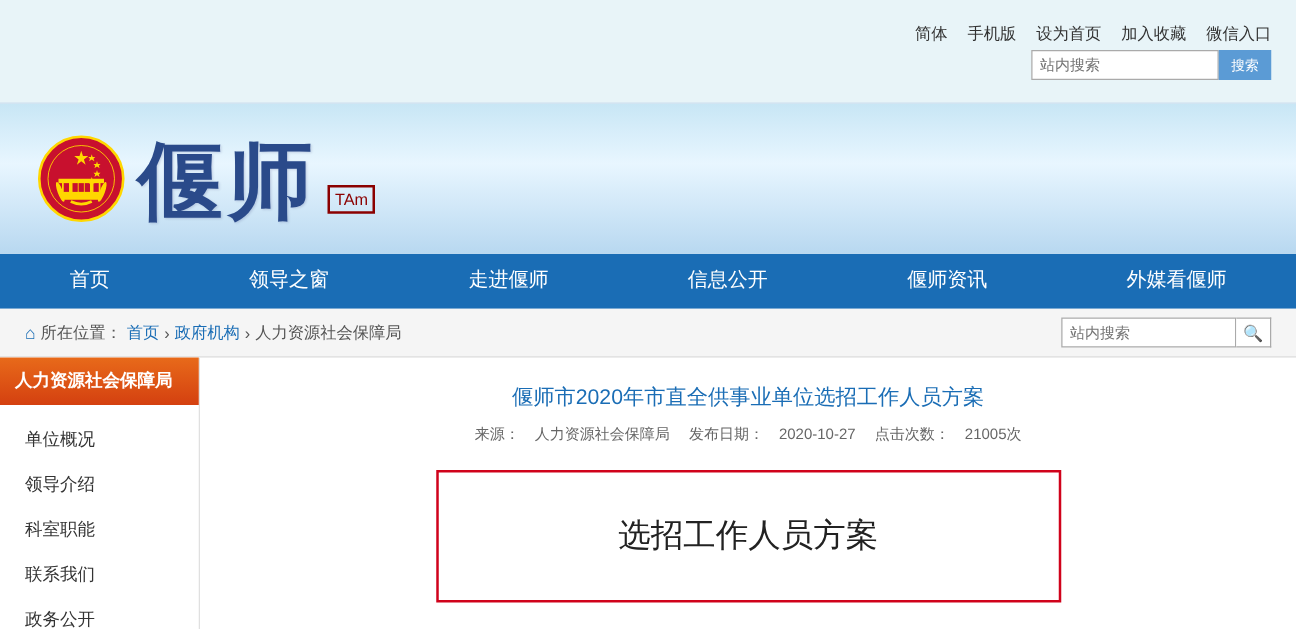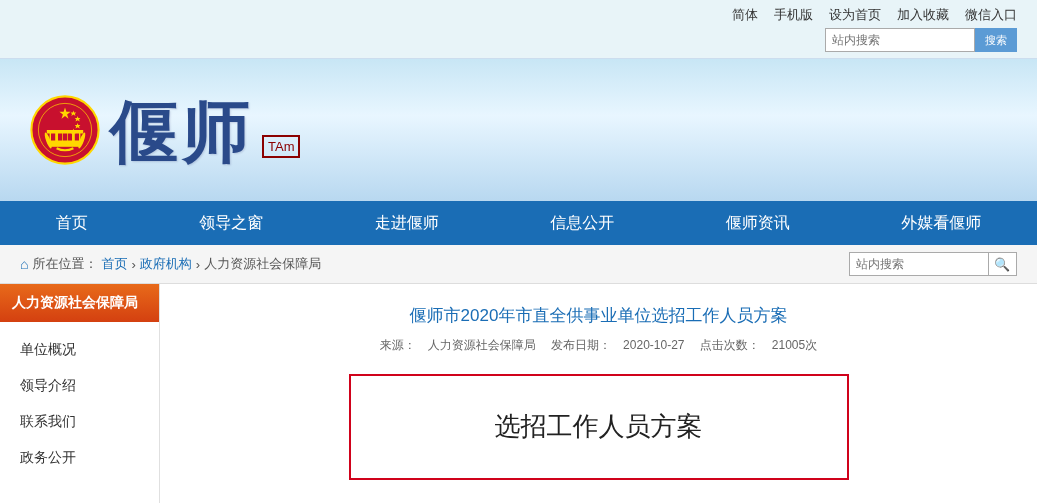--- a/index.html
+++ b/index.html
@@ -1,21 +1,21 @@
 <!DOCTYPE html>
 <html><head>
   <meta charset="utf-8">
   <style>
     * { margin: 0; padding: 0; box-sizing: border-box; }
     body { font-family: "Microsoft YaHei", SimSun, sans-serif; width: 1037px; background: #fff; overflow-x: hidden; }
 
     
     .top-bar {
       background: #e8f4f8;
-      padding: 6px 20px;
+      padding: 18px 20px;
       display: flex;
       justify-content: flex-end;
       align-items: flex-start;
       gap: 0;
       border-bottom: 1px solid #cde;
     }
     .top-bar-links {
       display: flex;
       gap: 16px;
       font-size: 13px;
@@ -52,21 +52,21 @@
       background: #5b9bd5;
       color: #fff;
       border: none;
       font-size: 11px;
       cursor: pointer;
     }
 
     
     .header {
       background: linear-gradient(180deg, #c8e6f5 0%, #e8f6ff 40%, #b8d8f0 100%);
-      height: 142px;
+      height: 120px;
       display: flex;
       align-items: center;
       padding: 10px 30px;
       position: relative;
     }
     .header-logo {
       display: flex;
       align-items: center;
       gap: 10px;
     }
@@ -322,20 +322,23 @@
   <div class="sidebar">
     <div class="sidebar-title">人力资源社会保障局</div>
     <ul class="sidebar-menu">
       <li>
         <a>单位概况</a>
       </li>
       <li>
         <a>领导介绍</a>
       </li>
       <li>
+        <a>科室职能</a>
+      </li>
+      <li>
         <a>联系我们</a>
       </li>
       <li>
         <a>政务公开</a>
       </li>
     </ul>
   </div>
 
   <div class="main-content">
     <div class="article-title-link">

